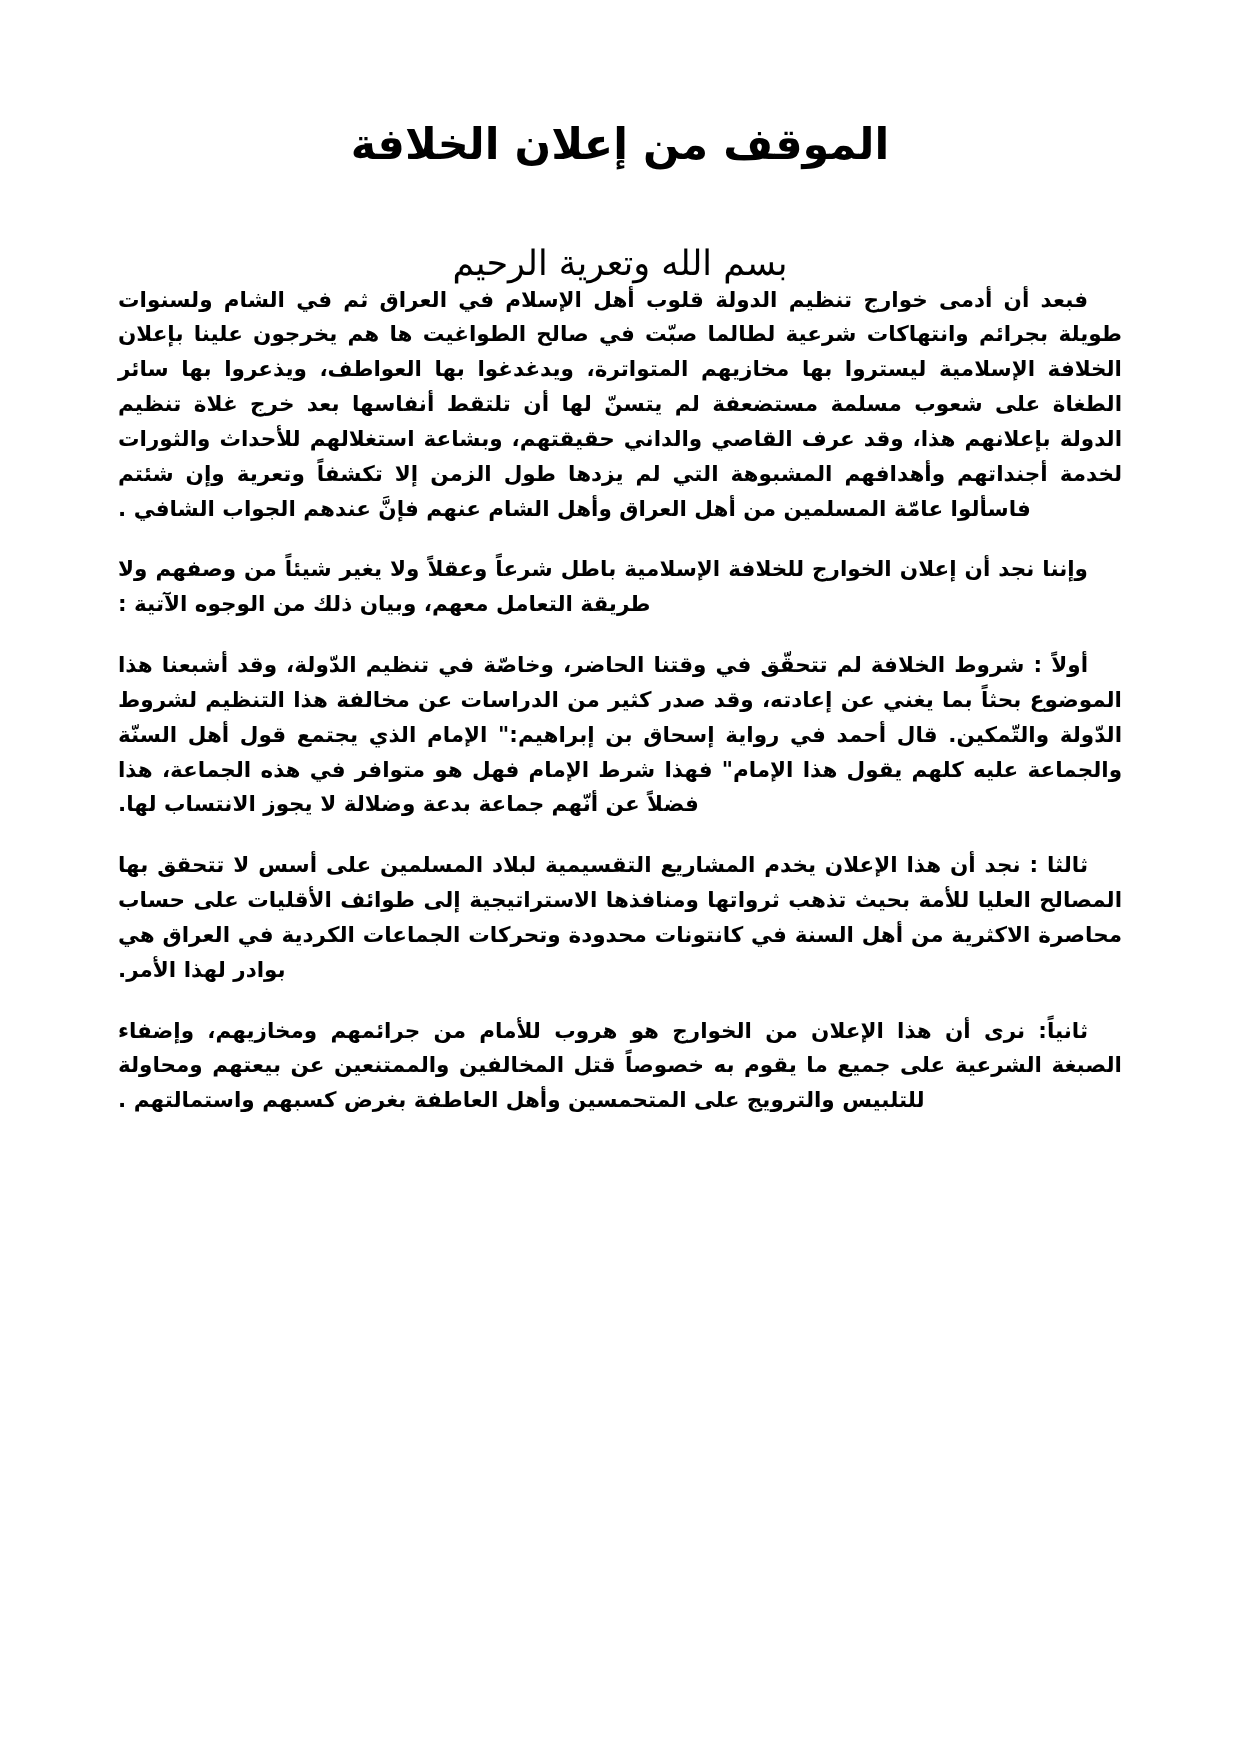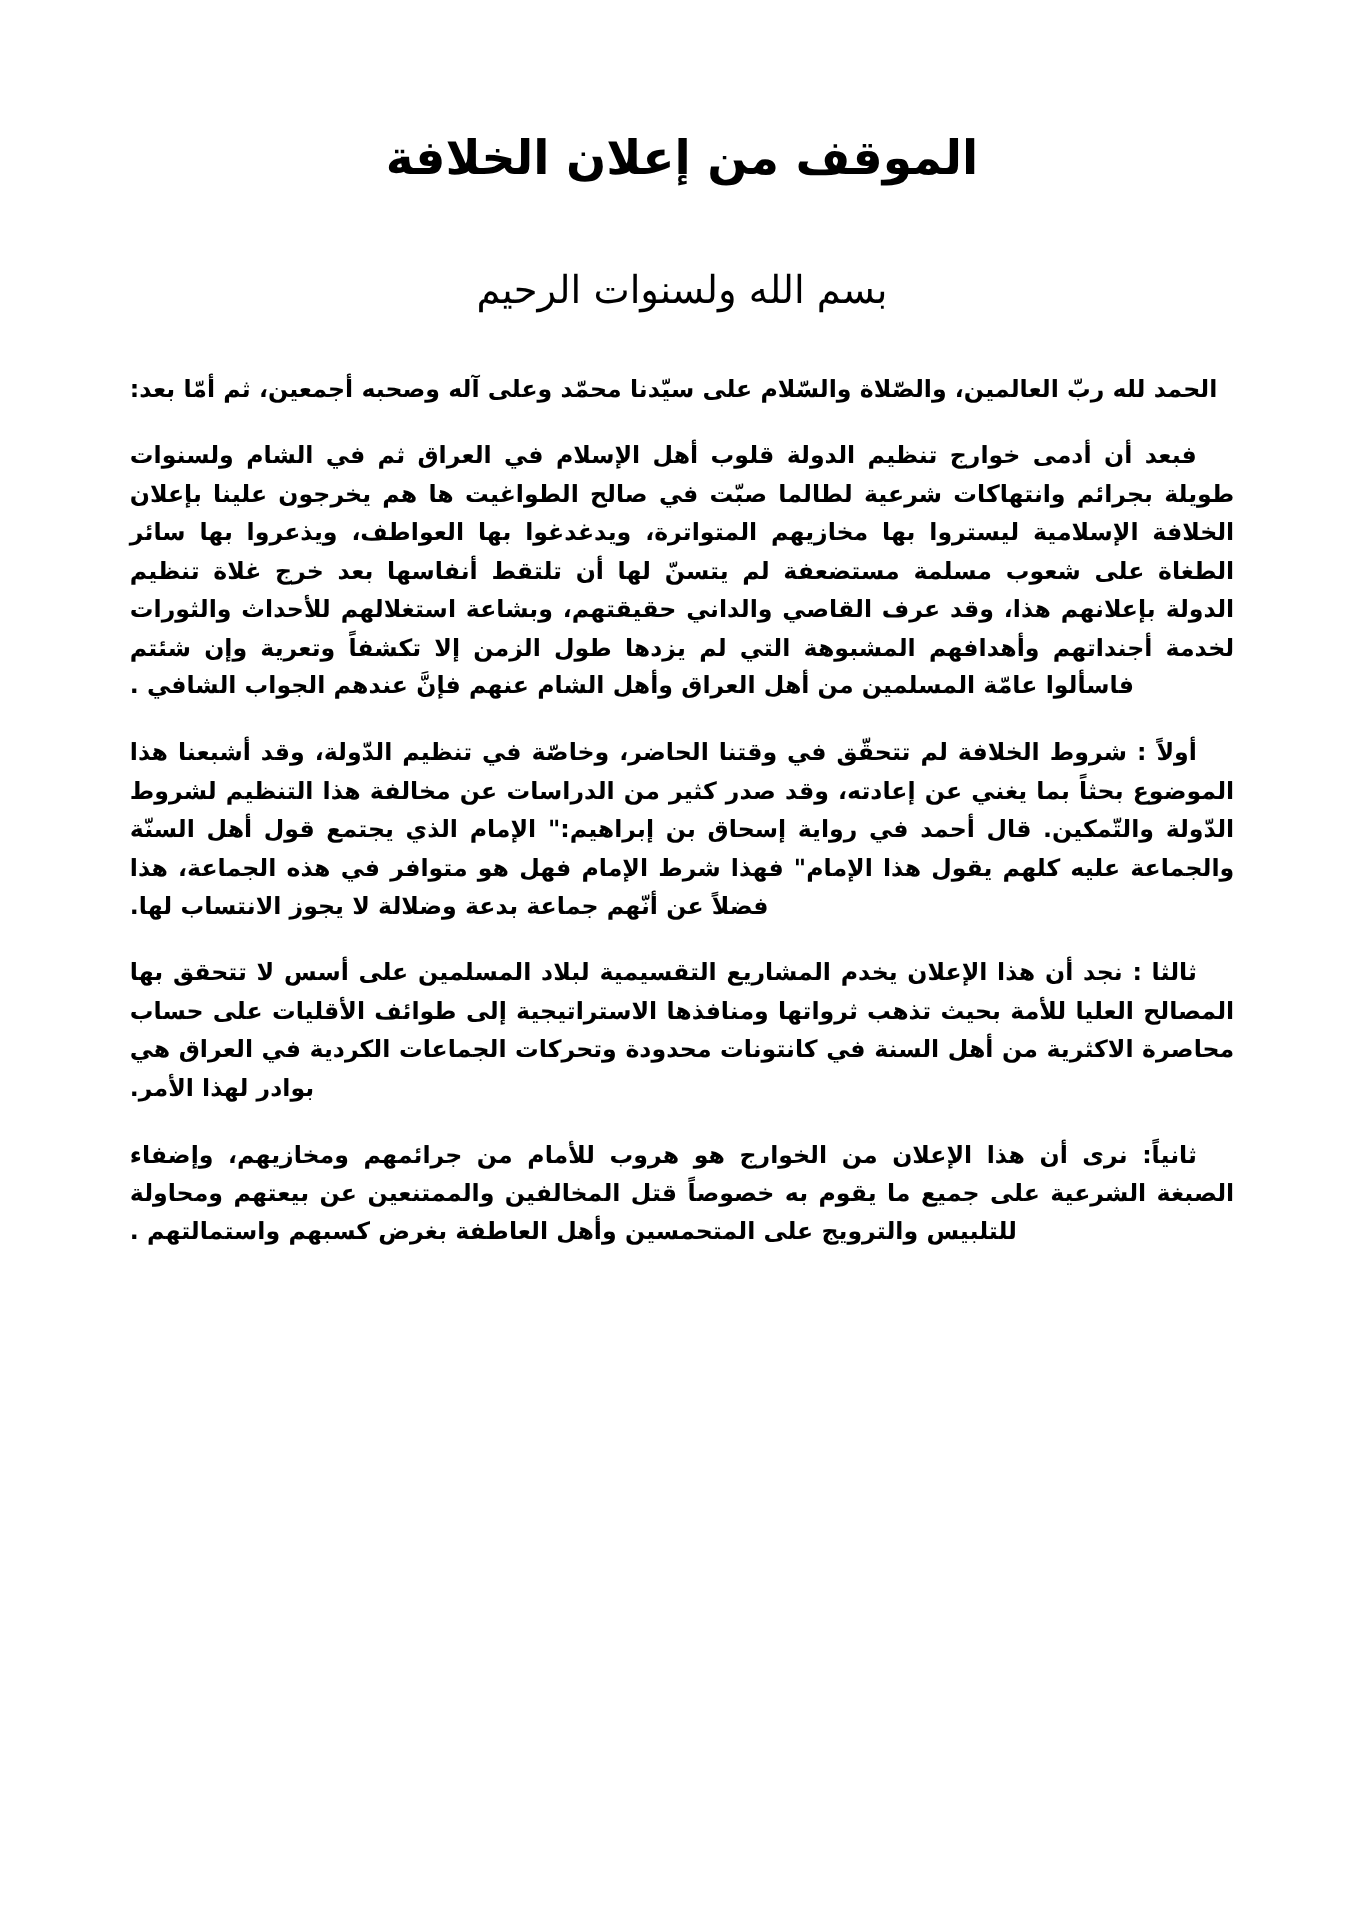--- a/index.html
+++ b/index.html
@@ -62,26 +62,26 @@
     margin-bottom: 62px;
   }
 </style>
 </head>
 <body>
 
 <div class="page">
 
   <h1 class="doc-title">الموقف من إعلان الخلافة</h1>
 
-  <div class="basmala">بسم الله ولسنوات الرحيم</div>
+  <div class="basmala">بسم الله وتعرية الرحيم</div>
 
-  <p class="body-text para first-para"><span>الحمد لله ربّ العالمين، والصّلاة والسّلام على سيّدنا محمّد وعلى آله وصحبه أجمعين، ثم أمّا بعد:</span></p>
 
   <p class="body-text para"><span class="indent"></span><span>فبعد أن أدمى خوارج تنظيم الدولة قلوب أهل الإسلام في العراق ثم في الشام ولسنوات طويلة بجرائم وانتهاكات شرعية لطالما صبّت في صالح الطواغيت ها هم يخرجون علينا بإعلان الخلافة الإسلامية ليستروا بها مخازيهم المتواترة، ويدغدغوا بها العواطف، ويذعروا بها سائر الطغاة على شعوب مسلمة مستضعفة لم يتسنّ لها أن تلتقط أنفاسها بعد خرج غلاة تنظيم الدولة بإعلانهم هذا، وقد عرف القاصي والداني حقيقتهم، وبشاعة استغلالهم للأحداث والثورات لخدمة أجنداتهم وأهدافهم المشبوهة التي لم يزدها طول الزمن إلا تكشفاً وتعرية وإن شئتم فاسألوا عامّة المسلمين من أهل العراق وأهل الشام عنهم  فإنَّ عندهم الجواب الشافي .</span></p>
 
+  <p class="body-text para"><span class="indent"></span><span>وإننا نجد أن إعلان الخوارج للخلافة الإسلامية باطل شرعاً وعقلاً ولا يغير شيئاً من وصفهم ولا طريقة التعامل معهم، وبيان ذلك من الوجوه الآتية :</span></p>
 
   <p class="body-text para"><span class="indent"></span><span>أولاً : شروط الخلافة لم تتحقّق في وقتنا الحاضر، وخاصّة في تنظيم الدّولة، وقد أشبعنا هذا الموضوع بحثاً بما يغني عن إعادته، وقد صدر كثير من الدراسات عن مخالفة هذا التنظيم لشروط الدّولة والتّمكين. قال أحمد في رواية إسحاق بن إبراهيم:" الإمام الذي يجتمع قول أهل السنّة والجماعة عليه كلهم يقول هذا الإمام" فهذا شرط الإمام فهل هو متوافر في هذه الجماعة، هذا فضلاً عن أنّهم جماعة بدعة وضلالة لا يجوز الانتساب لها.</span></p>
 
   <p class="body-text para"><span class="indent"></span><span>ثالثا : نجد أن هذا الإعلان يخدم المشاريع التقسيمية لبلاد المسلمين على أسس لا تتحقق بها المصالح العليا للأمة بحيث تذهب ثرواتها ومنافذها الاستراتيجية إلى طوائف الأقليات على حساب محاصرة الاكثرية من أهل السنة في كانتونات محدودة وتحركات الجماعات الكردية في العراق هي بوادر لهذا الأمر.</span></p>
 
   <p class="body-text para gap-large"><span class="indent"></span><span>ثانياً: نرى أن هذا الإعلان من الخوارج هو هروب للأمام من جرائمهم ومخازيهم، وإضفاء الصبغة الشرعية على جميع ما يقوم به خصوصاً قتل المخالفين والممتنعين عن بيعتهم ومحاولة للتلبيس والترويج على المتحمسين وأهل العاطفة بغرض كسبهم واستمالتهم .</span></p>
 
 </div>
 
 </body></html>

